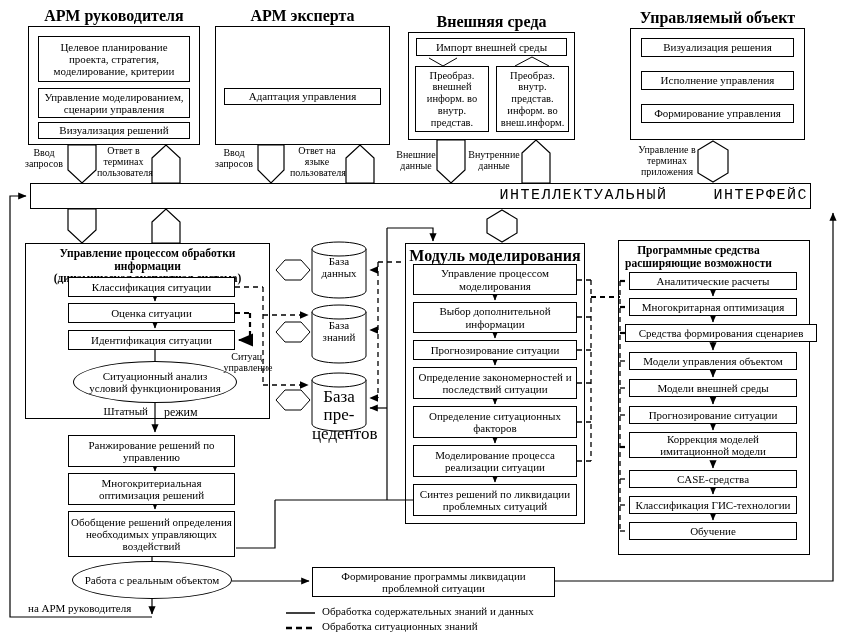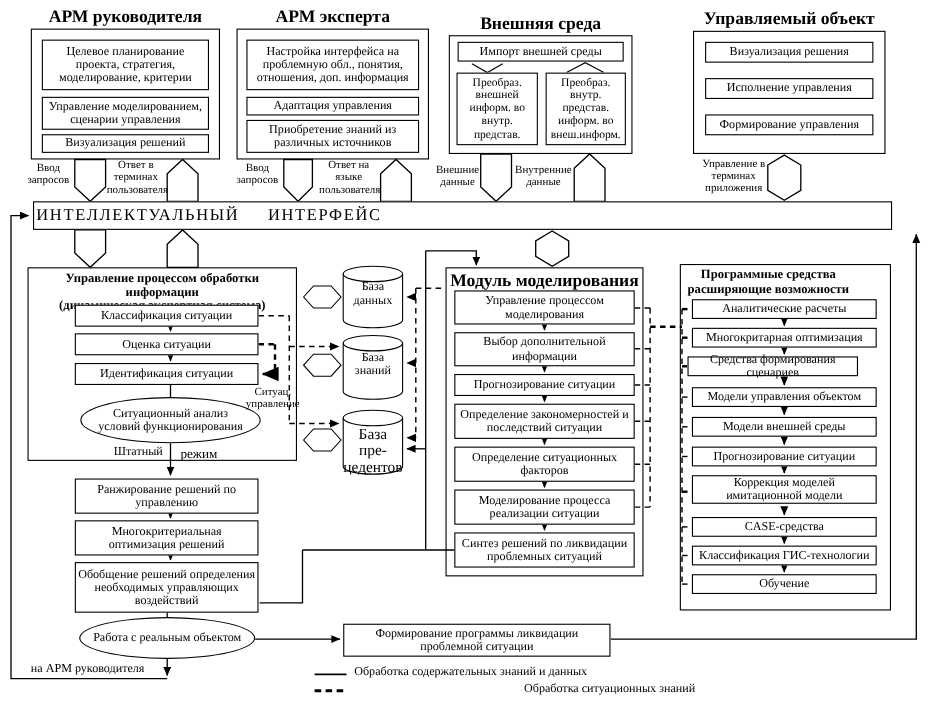--- a/index.html
+++ b/index.html
@@ -8,22 +8,22 @@
   #wires{position:absolute;left:0;top:0;z-index:1;}
   .box,.frame,.ellipse,.lbl,.title{position:absolute;box-sizing:border-box;z-index:2;}
   .box{border:1px solid #000;background:#fff;display:flex;align-items:center;justify-content:center;
     text-align:center;font-size:11px;line-height:1.12;padding:1px 2px;}
   .frame{border:1px solid #000;background:transparent;}
   .ellipse{border:1px solid #000;background:#fff;border-radius:50%;display:flex;align-items:center;
     justify-content:center;text-align:center;font-size:11px;line-height:1.12;padding:0 10px;}
   .title{font-weight:bold;font-size:16px;text-align:center;line-height:1.1;}
   .lbl{font-size:10px;line-height:1.08;text-align:center;}
   .lbl.left{text-align:left;}
-  .bar{border:1.5px solid #000;display:flex;align-items:center;justify-content:flex-start;gap:26px;
-    font-size:15px;letter-spacing:1.5px;}
+  .bar{border:1.5px solid #000;display:flex;align-items:center;justify-content:flex-end;gap:46px;
+    font-size:15px;letter-spacing:1.5px;font-family:Liberation Mono, monospace;}
   .small-title{font-size:11.5px;}
   .tiny{font-size:10.5px;}
   .legend-lbl{font-size:11px;text-align:left;}
 </style>
 </head>
 <body>
 
 <div id="canvas">
 
   <svg id="wires" width="849" height="640">
@@ -146,23 +146,21 @@
   </svg>
 
   <div class="title" style="left:28px;top:7px;width:172px;">АРМ руководителя</div>
   <div class="frame" style="left:28px;top:26px;width:172px;height:119px;"></div>
   <div class="box" style="left:38px;top:36px;width:152px;height:46px;">Целевое планирование проекта, стратегия, моделирование, критерии</div>
   <div class="box" style="left:38px;top:88px;width:152px;height:30px;">Управление моделированием, сценарии управления</div>
   <div class="box" style="left:38px;top:122px;width:152px;height:17px;">Визуализация решений</div>
 
   <div class="title" style="left:215px;top:7px;width:175px;">АРМ эксперта</div>
   <div class="frame" style="left:215px;top:26px;width:175px;height:119px;"></div>
-  <div class="box" style="left:224px;top:36px;width:157px;height:46px;">Настройка интерфейса на проблемную обл., понятия, отношения, доп. информация</div>
   <div class="box" style="left:224px;top:88px;width:157px;height:17px;">Адаптация управления</div>
-  <div class="box" style="left:224px;top:109px;width:157px;height:30px;">Приобретение знаний из различных источников</div>
 
   <div class="title" style="left:408px;top:13px;width:167px;">Внешняя среда</div>
   <div class="frame" style="left:408px;top:32px;width:167px;height:108px;"></div>
   <div class="box" style="left:416px;top:38px;width:151px;height:18px;">Импорт внешней среды</div>
   <div class="box tiny" style="left:415px;top:66px;width:74px;height:66px;">Преобраз. внешней информ. во внутр. представ.</div>
   <div class="box tiny" style="left:496px;top:66px;width:73px;height:66px;">Преобраз. внутр. представ. информ. во внеш.информ.</div>
 
   <div class="title" style="left:630px;top:9px;width:175px;">Управляемый объект</div>
   <div class="frame" style="left:630px;top:28px;width:175px;height:112px;"></div>
   <div class="box" style="left:641px;top:38px;width:153px;height:19px;">Визуализация решения</div>
@@ -196,46 +194,46 @@
   <div class="lbl left" style="left:164px;top:406px;width:50px;font-size:12px;">режим</div>
 
   <div class="box" style="left:68px;top:435px;width:167px;height:32px;">Ранжирование решений по управлению</div>
   <div class="box" style="left:68px;top:473px;width:167px;height:32px;">Многокритериальная оптимизация решений</div>
   <div class="box" style="left:68px;top:511px;width:167px;height:46px;">Обобщение решений определения необходимых управляющих воздействий</div>
   <div class="ellipse" style="left:72px;top:561px;width:160px;height:38px;">Работа с реальным объектом</div>
   <div class="lbl left" style="left:28px;top:603px;width:112px;font-size:11px;">на АРМ руководителя</div>
 
   <div class="lbl" style="left:312px;top:256px;width:54px;font-size:11px;">База данных</div>
   <div class="lbl" style="left:312px;top:320px;width:54px;font-size:11px;">База знаний</div>
-  <div class="lbl" style="left:312px;top:388px;width:54px;font-size:14px;">База пре- цедентов</div>
+  <div class="lbl" style="left:312px;top:388px;width:54px;font-size:17px;">База пре- цедентов</div>
 
   <div class="frame" style="left:405px;top:243px;width:180px;height:281px;"></div>
   <div class="title" style="left:405px;top:247px;width:180px;">Модуль моделирования</div>
   <div class="box" style="left:413px;top:264px;width:164px;height:31px;">Управление процессом моделирования</div>
   <div class="box" style="left:413px;top:302px;width:164px;height:31px;">Выбор дополнительной информации</div>
   <div class="box" style="left:413px;top:340px;width:164px;height:20px;">Прогнозирование ситуации</div>
   <div class="box" style="left:413px;top:367px;width:164px;height:32px;">Определение закономерностей и последствий ситуации</div>
   <div class="box" style="left:413px;top:406px;width:164px;height:32px;">Определение ситуационных факторов</div>
   <div class="box" style="left:413px;top:445px;width:164px;height:32px;">Моделирование процесса реализации ситуации</div>
   <div class="box" style="left:413px;top:484px;width:164px;height:32px;">Синтез решений по ликвидации проблемных ситуаций</div>
 
   <div class="frame" style="left:618px;top:240px;width:192px;height:315px;"></div>
   <div class="title small-title" style="left:620px;top:244px;width:157px;">
     <span>Программные средства</span><br>
     <span>расширяющие возможности системы</span>
   </div>
   <div class="box" style="left:629px;top:272px;width:168px;height:18px;">Аналитические расчеты</div>
   <div class="box" style="left:629px;top:298px;width:168px;height:18px;">Многокритарная оптимизация</div>
-  <div class="box" style="left:625px;top:324px;width:155px;height:18px;">Средства формирования сценариев</div>
+  <div class="box" style="left:625px;top:324px;width:192px;height:18px;">Средства формирования сценариев</div>
   <div class="box" style="left:629px;top:352px;width:168px;height:18px;">Модели управления объектом</div>
   <div class="box" style="left:629px;top:379px;width:168px;height:18px;">Модели внешней среды</div>
   <div class="box" style="left:629px;top:406px;width:168px;height:18px;">Прогнозирование ситуации</div>
   <div class="box" style="left:629px;top:432px;width:168px;height:26px;">Коррекция моделей имитационной модели</div>
   <div class="box" style="left:629px;top:470px;width:168px;height:18px;">CASE-средства</div>
   <div class="box" style="left:629px;top:496px;width:168px;height:18px;">Классификация ГИС-технологии</div>
   <div class="box" style="left:629px;top:522px;width:168px;height:18px;">Обучение</div>
 
   <div class="box" style="left:312px;top:567px;width:243px;height:30px;">Формирование программы ликвидации проблемной ситуации</div>
 
   <div class="lbl legend-lbl" style="left:322px;top:606px;width:310px;">Обработка содержательных знаний и данных</div>
-  <div class="lbl legend-lbl" style="left:322px;top:621px;width:310px;text-align:right;">Обработка ситуационных знаний</div>
+  <div class="lbl legend-lbl" style="left:322px;top:621px;width:310px;">Обработка ситуационных знаний</div>
 
 </div>
 
 </body></html>

